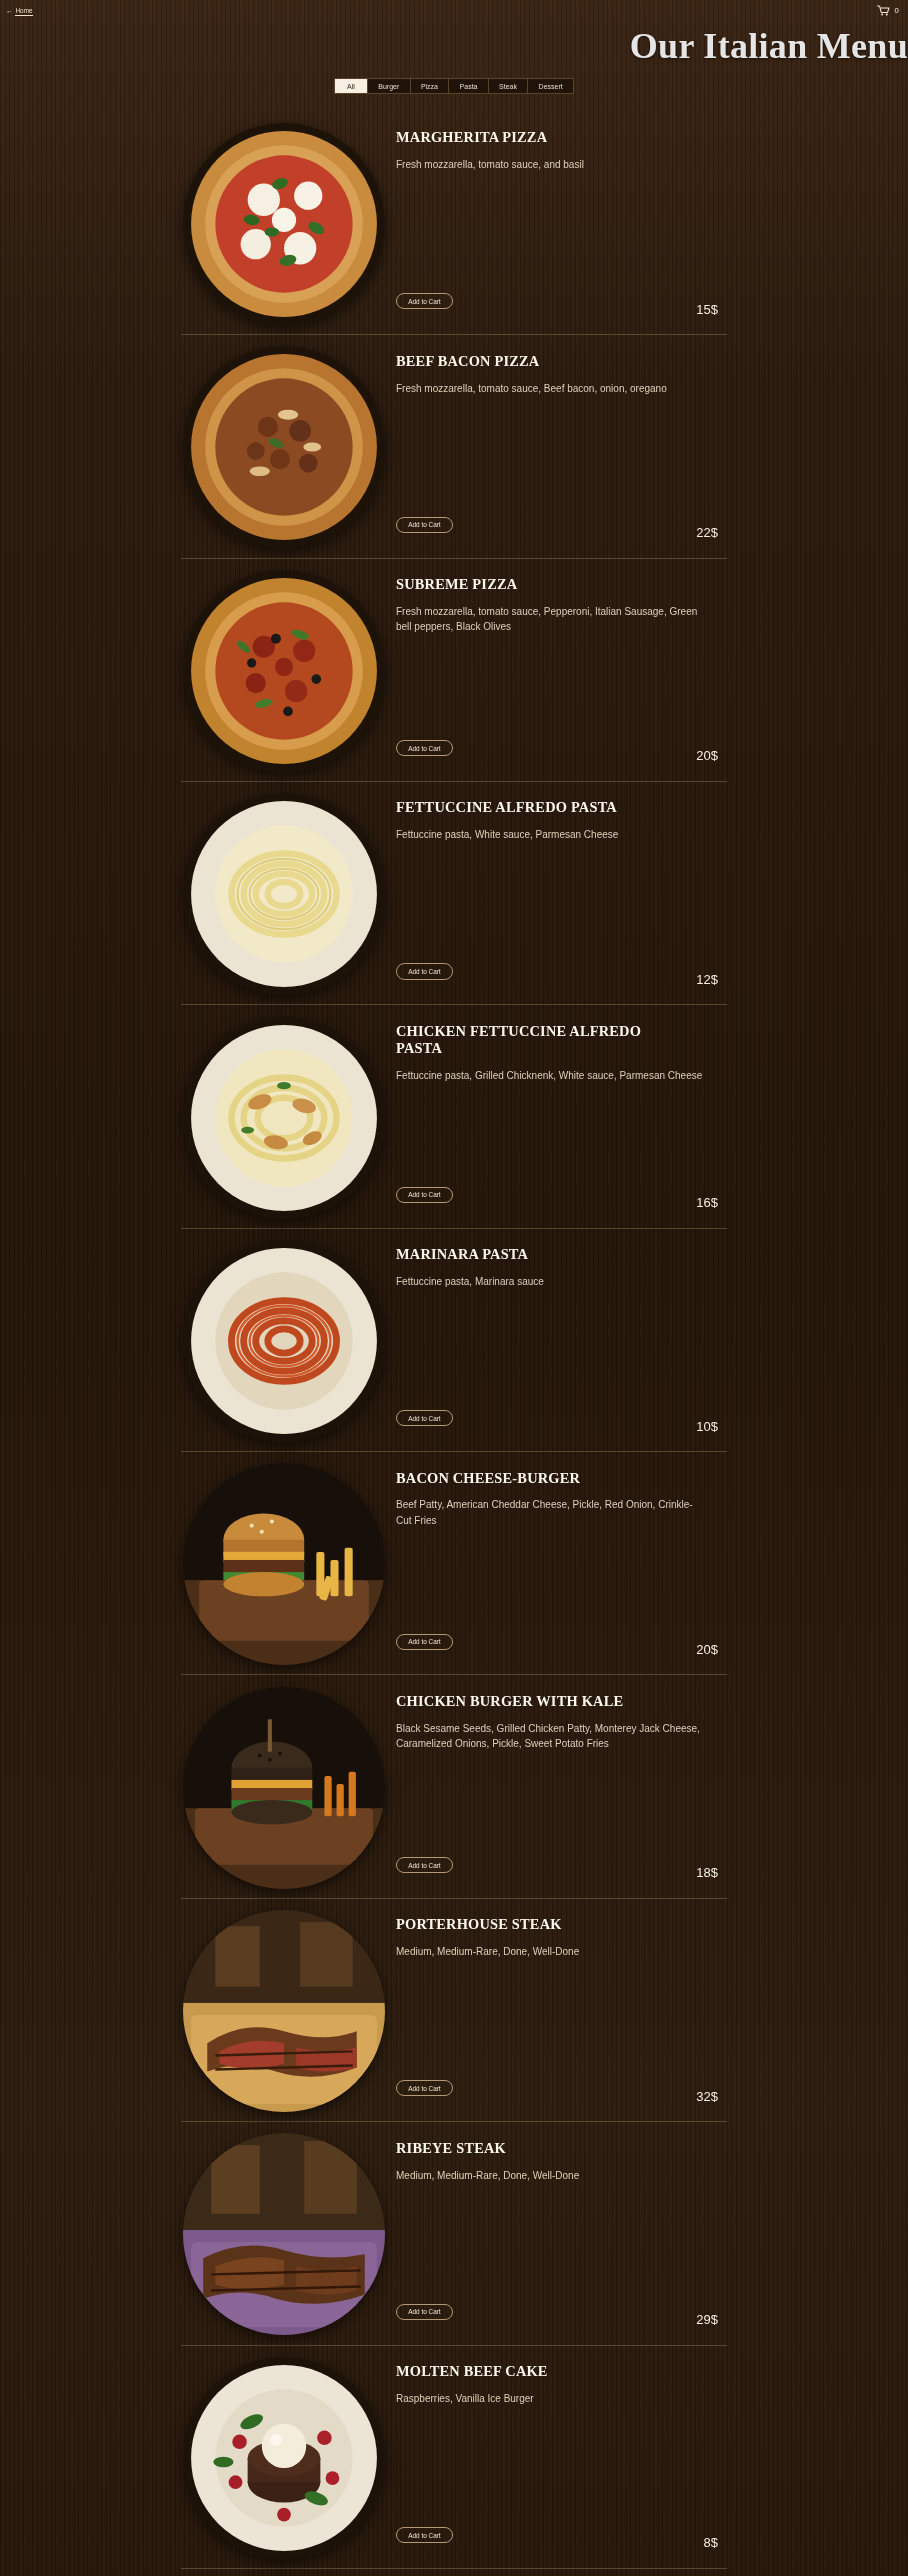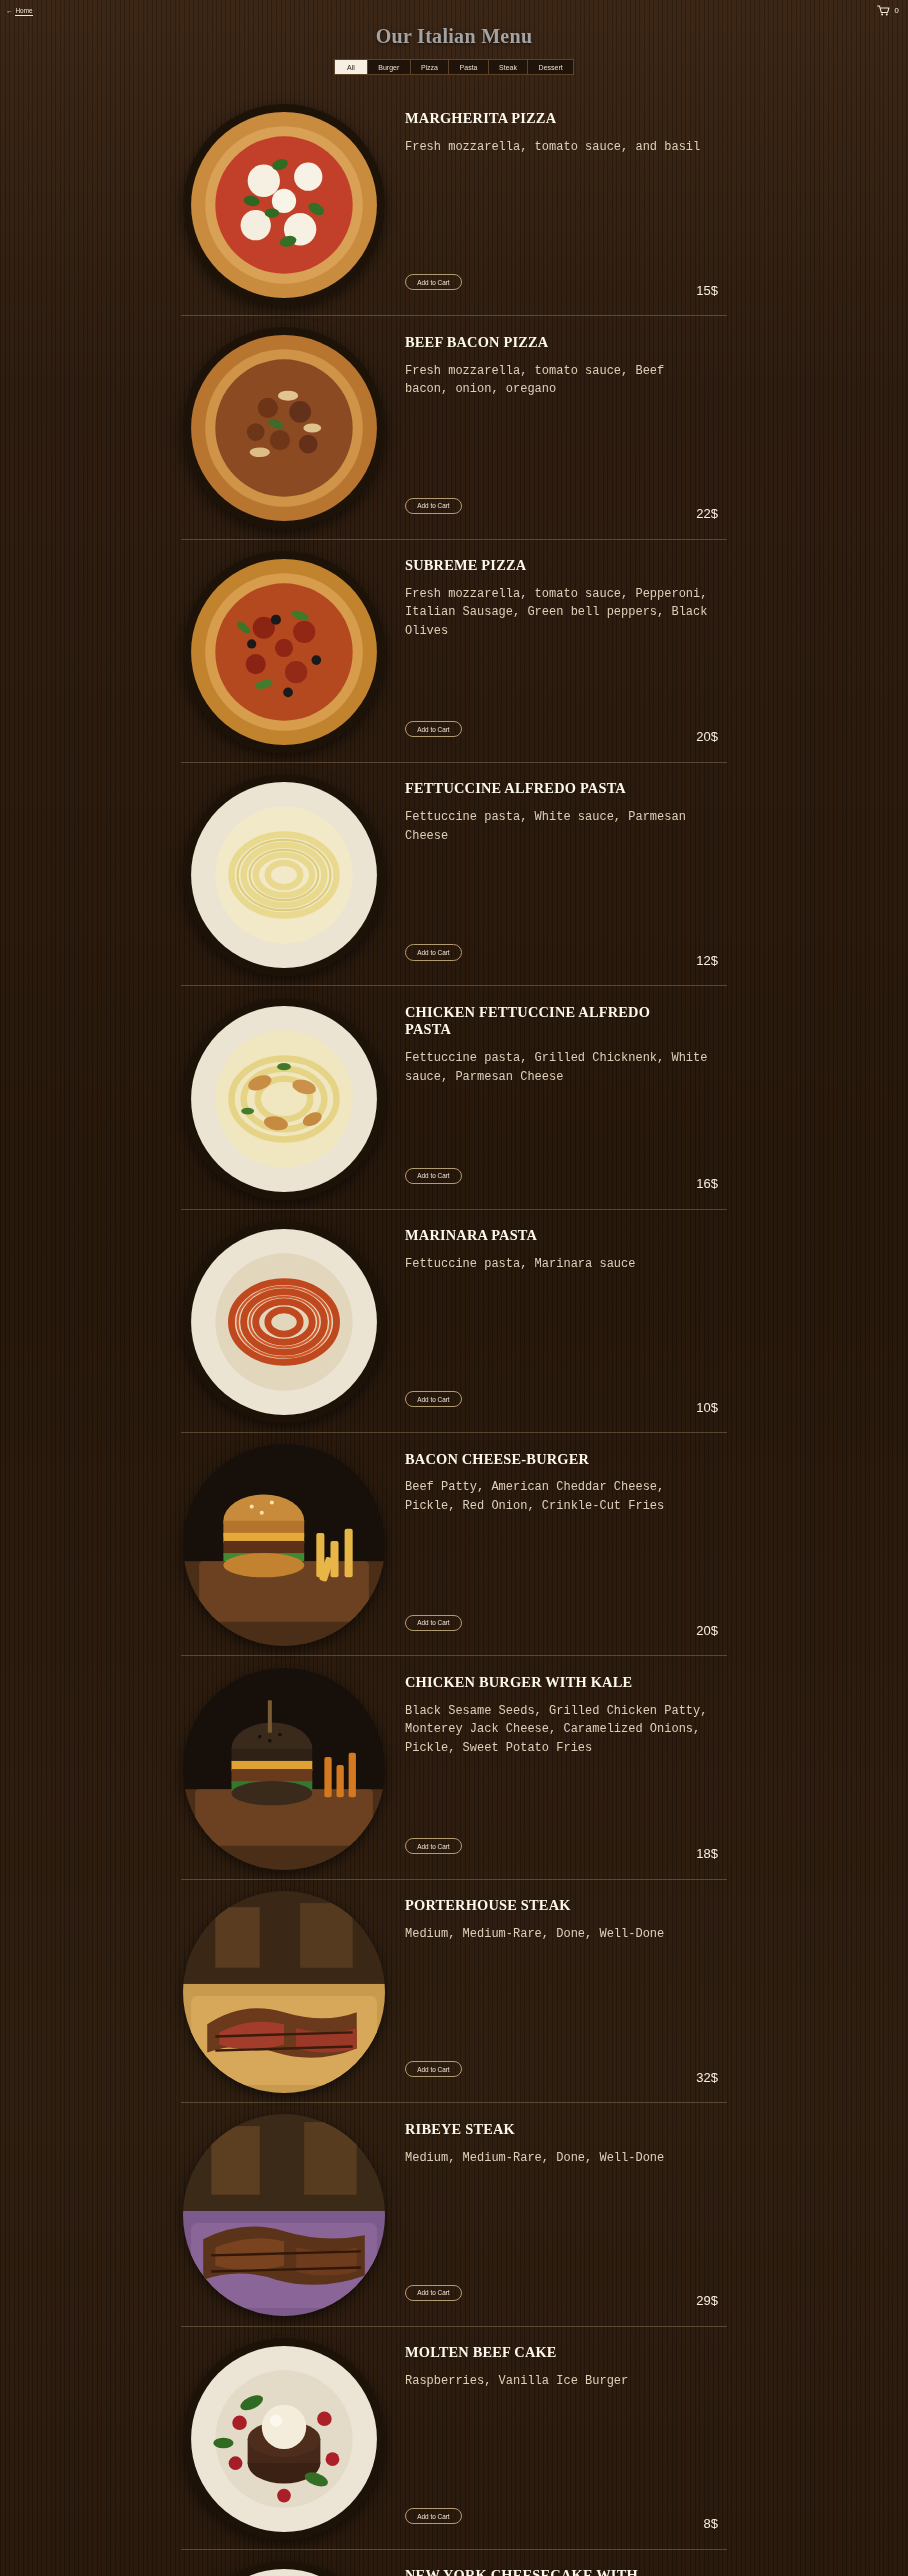--- a/index.html
+++ b/index.html
@@ -52,26 +52,26 @@
     display: flex;
     align-items: center;
     gap: 4.1px;
     background: transparent;
   }
   .cart .cart-icon svg { display: block; }
   .cart .count { font-size: 7.7px; color: #f5ecdc; }
 
   
   .page-title {
-    text-align: center;
+    text-align: right;
     font-family: "Liberation Serif", serif;
     font-weight: bold;
-    font-size: 20px;
+    font-size: 36px;
     letter-spacing: 0.3px;
-    color: #a3a3a3;
+    color: #e5e5e5;
     margin: -5.2px 0 11.3px 0;
     text-shadow: 0 1px 3.1px rgba(0,0,0,0.6);
   }
 
   
   .filters {
     display: flex;
     justify-content: center;
     gap: 0;
     margin-bottom: 17.5px;
@@ -96,21 +96,21 @@
   }
 
   
   .menu {
     width: 546px;
     margin: 0 auto;
   }
   .menu-item {
     display: flex;
     align-items: flex-start;
-    gap: 18px;
+    gap: 9px;
     padding: 8.2px 0 6.2px 0;
     border-bottom: 0.5px solid rgba(200,175,135,0.30);
     position: relative;
     min-height: 216px;
   }
   .menu-item:last-child { border-bottom: none; }
 
   .thumb-wrap {
     width: 206px;
     flex: 0 0 206px;
@@ -139,26 +139,25 @@
     font-family: "Liberation Serif", serif;
     font-weight: bold;
     font-size: 14.4px;
     letter-spacing: 0.2px;
     color: #fdf7ec;
     margin: 0 0 10.3px 0;
     line-height: 1.22;
     max-width: 289px;
   }
   .item-desc {
-    font-size: 12px;
+    font-size: 10px;
     line-height: 1.55;
     color: #ddd0ba;
     margin: 0;
     max-width: 309px;
-    font-family: Liberation Mono, monospace;
   }
   .add-btn {
     position: absolute;
     left: 0;
     bottom: 18.5px;
     background: transparent;
     border: 0.5px solid #b39a72;
     color: #f0e5d2;
     border-radius: 9.3px;
     padding: 3.6px 11.3px;

